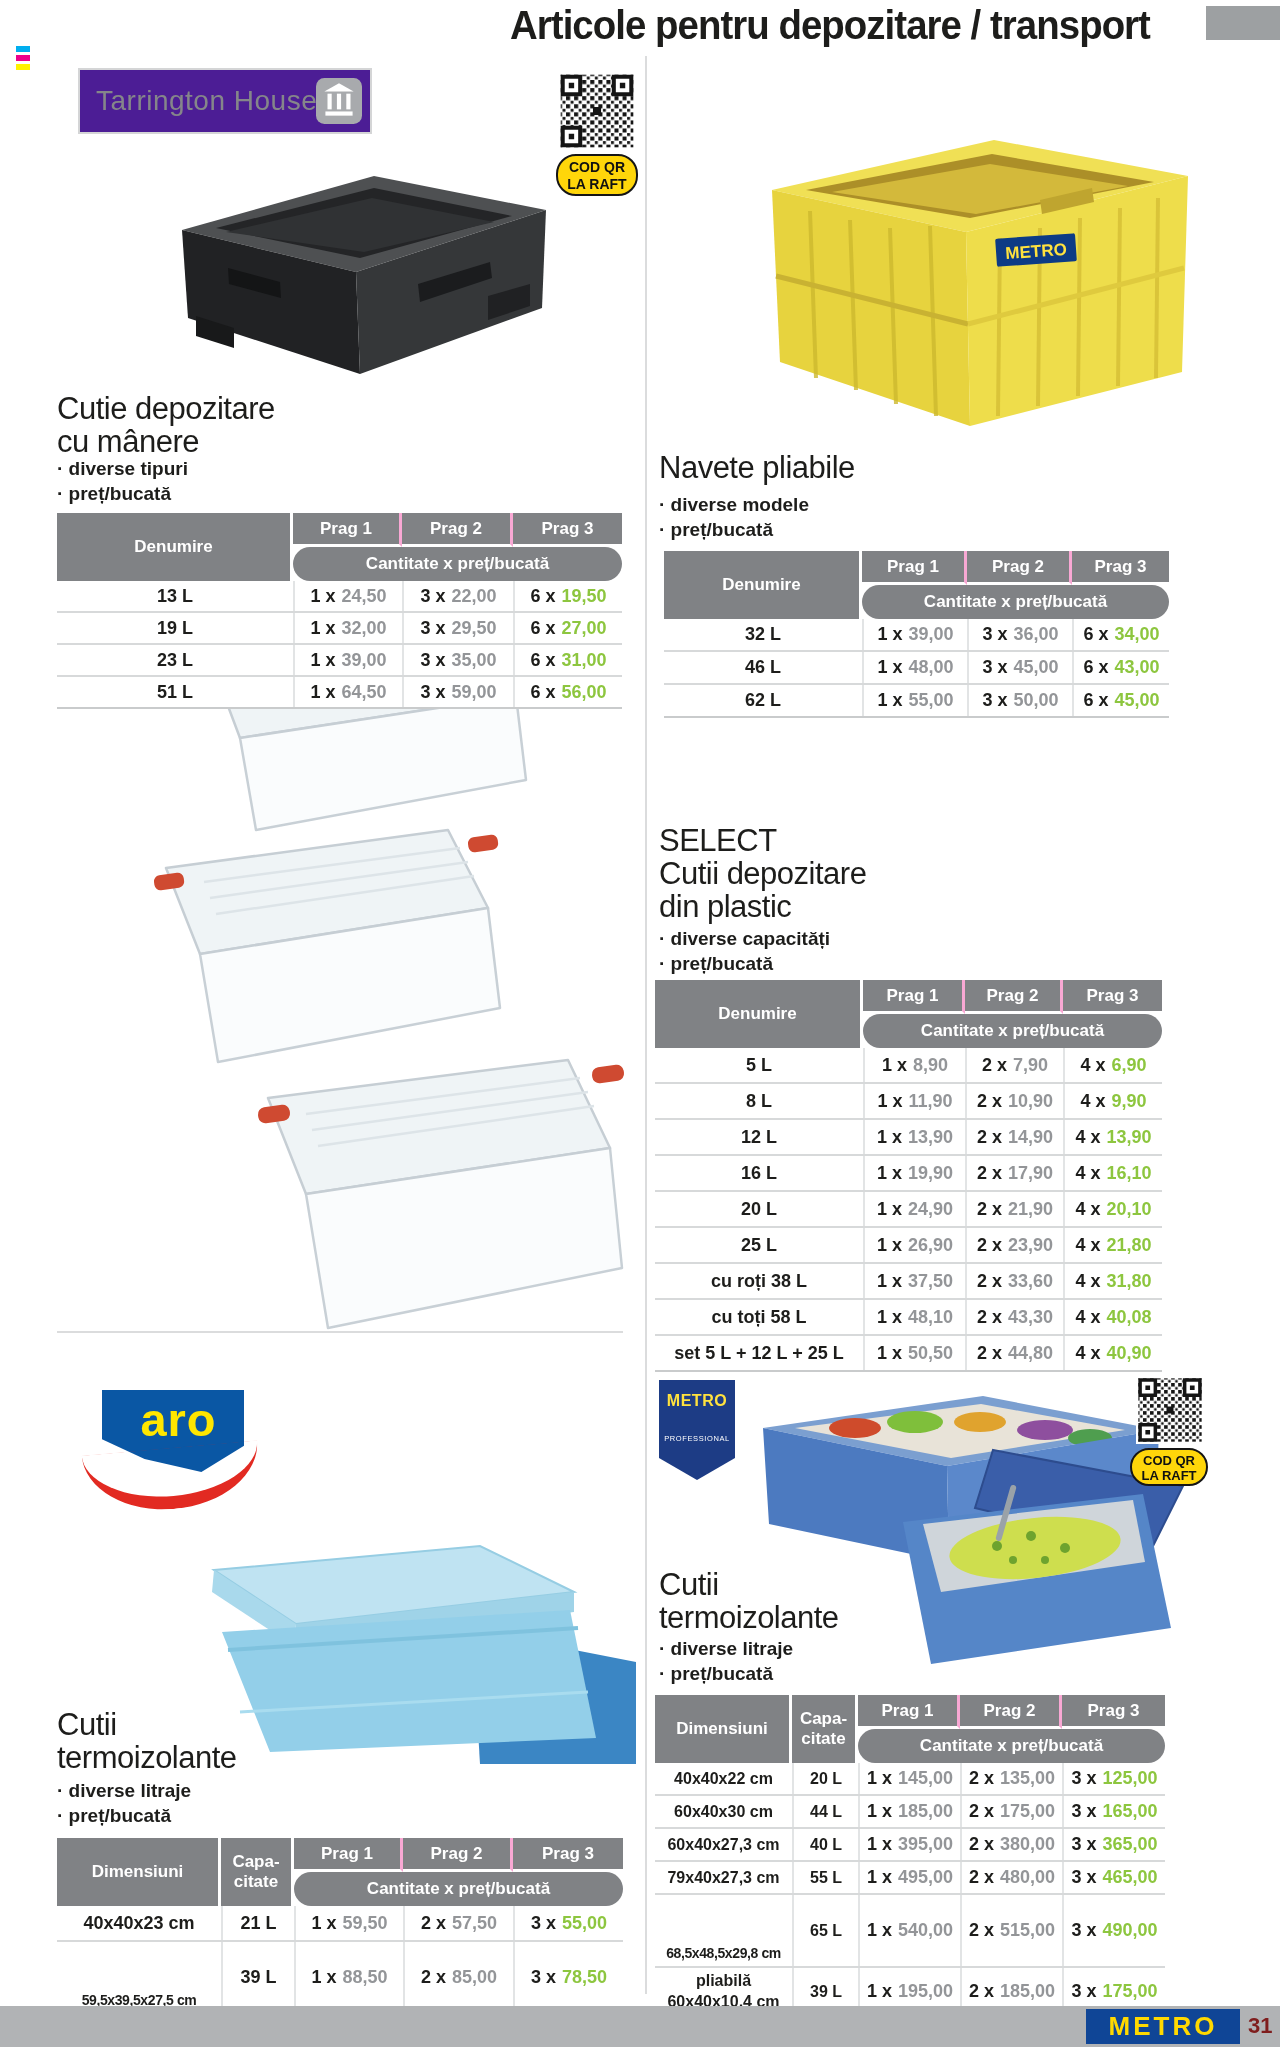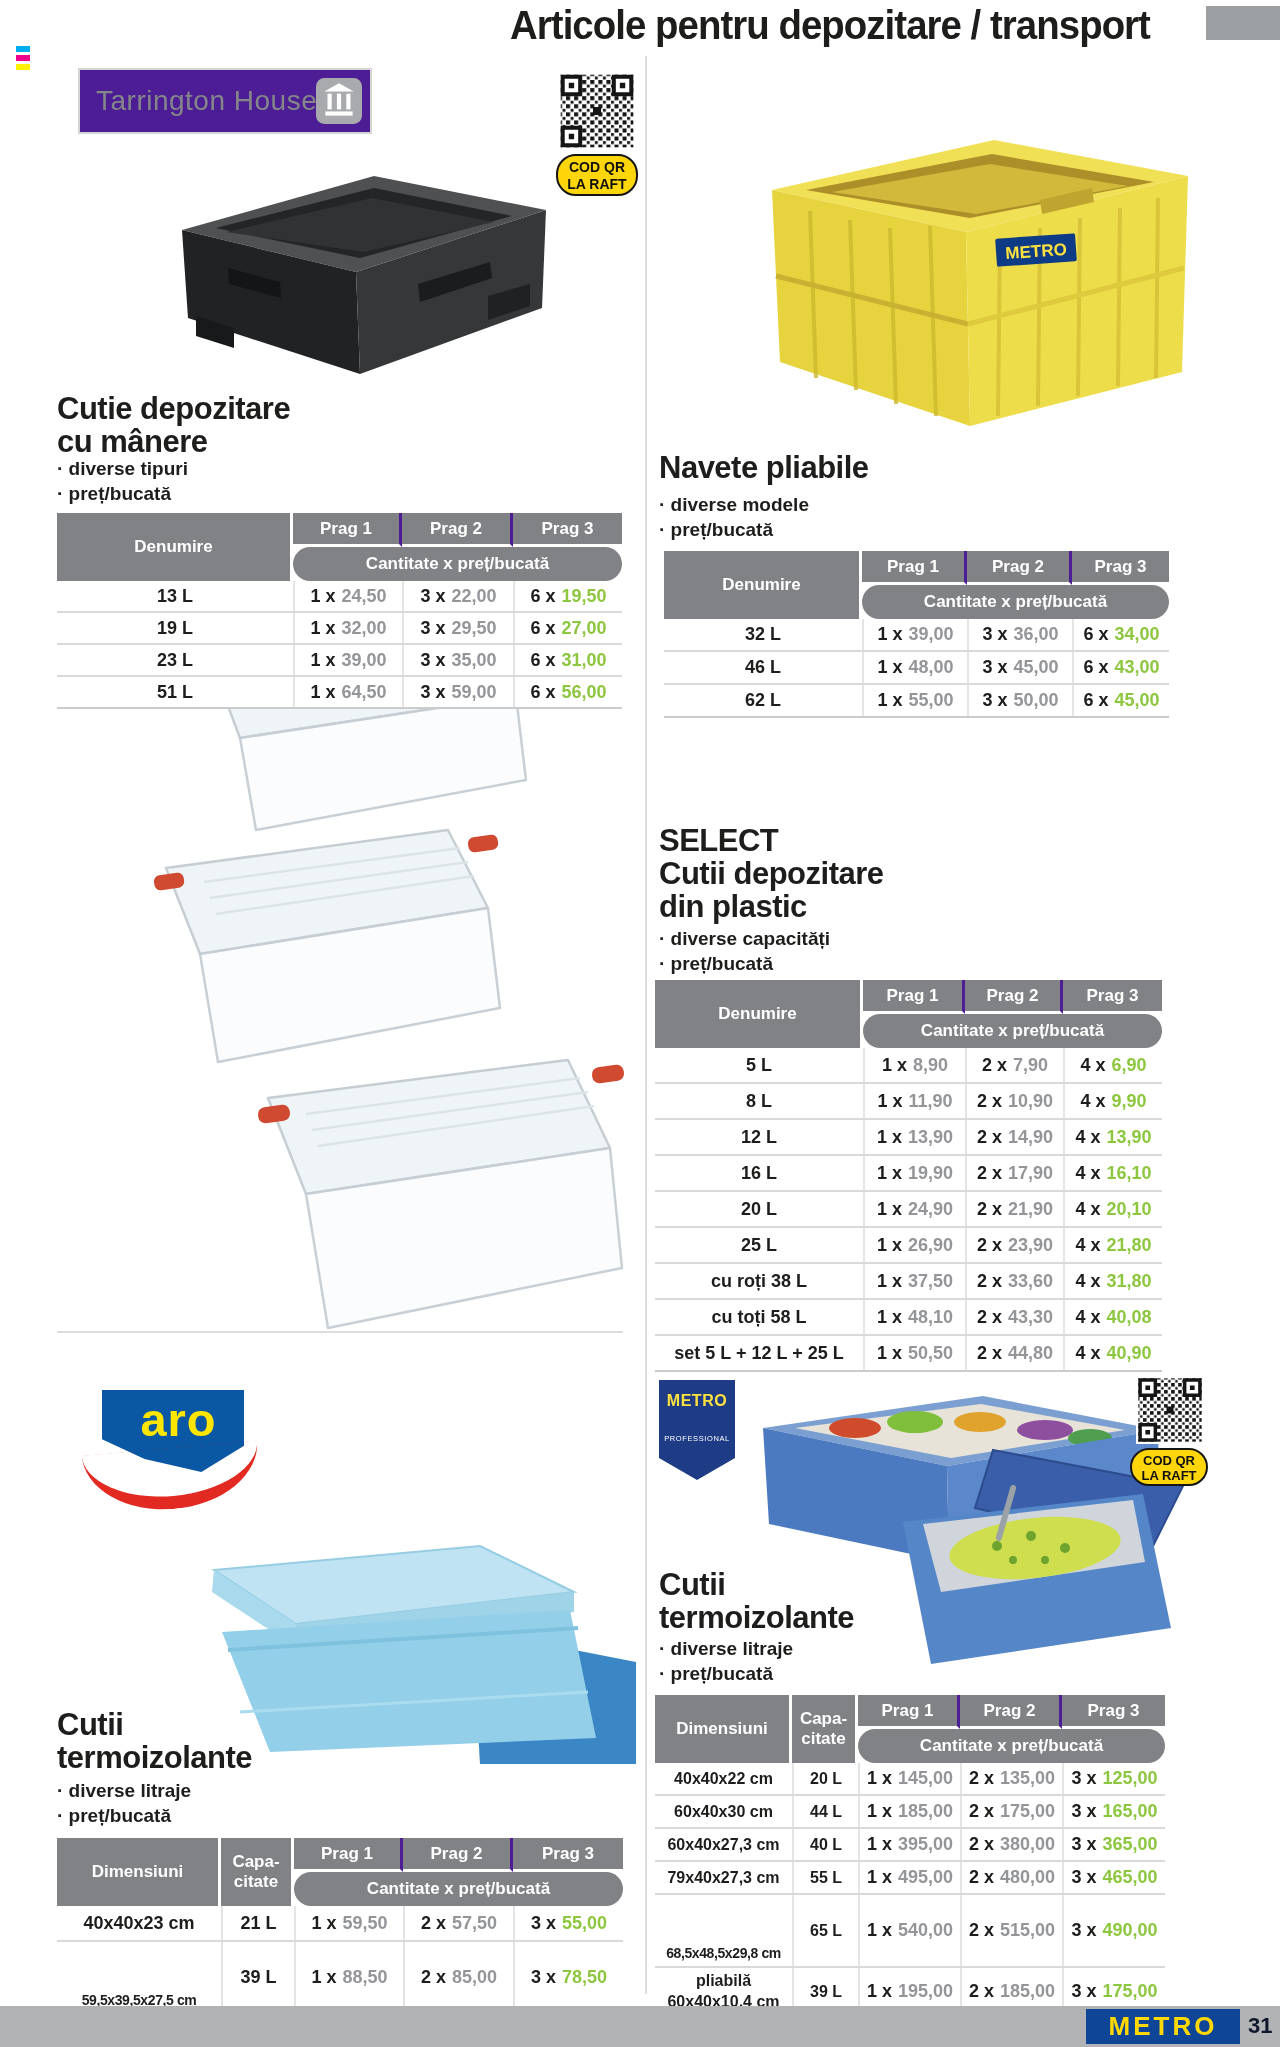--- a/index.html
+++ b/index.html
@@ -21,39 +21,39 @@
               display:flex;align-items:center;background:#4c1d95;}
   .tarrington .tname{padding-left:16px;font-size:28px;color:#85868a;letter-spacing:.5px;}
   .tarrington svg{position:absolute;right:8px;top:8px;}
 
   .qr-label{background:#ffd60a;border:2px solid #151515;border-radius:20px;text-align:center;
             font-weight:bold;color:#111;box-sizing:border-box;z-index:2;}
   .qr-label.big{left:556px;top:154px;width:82px;height:42px;font-size:14px;line-height:17px;padding-top:3px;}
   .qr-label.small{left:1130px;top:1448px;width:78px;height:38px;font-size:13px;line-height:15px;padding-top:3px;}
 
   
-  .sec-title{font-size:31px;line-height:33px;font-weight:bold;letter-spacing:-.5px;}
+  .sec-title{font-size:31px;line-height:33px;font-weight:normal;letter-spacing:-.5px;}
   .bullets{font-size:19px;line-height:25px;font-weight:bold;}
 
   
   .divider{background:#dbdcdd;}
 
   
   .table{z-index:2;}
   .thead{display:grid;grid-template-rows:34px 34px;}
   .t1 .thead,.t1 .tr{grid-template-columns:236px 109px 111px 109px;}
   .t2 .thead,.t2 .tr{grid-template-columns:198px 105px 105px 97px;}
   .t3 .thead,.t3 .tr{grid-template-columns:208px 102px 98px 99px;}
   .t4 .thead,.t4 .tr{grid-template-columns:164px 73px 109px 110px 110px;}
   .t5 .thead,.t5 .tr{grid-template-columns:137px 66px 102px 102px 103px;}
   .th{background:#808285;color:#fff;font-weight:bold;font-size:17px;
       display:flex;align-items:center;justify-content:center;text-align:center;box-sizing:border-box;}
   .h-name{grid-column:1;grid-row:1/3;border-right:3px solid #fff;}
   .h-cap{grid-column:2;grid-row:1/3;border-right:3px solid #fff;white-space:pre-line;line-height:20px;}
-  .h-p{grid-row:1;border-bottom:3px solid #fff;border-right:3px solid #4c1d95;}
+  .h-p{grid-row:1;border-bottom:3px solid #fff;border-right:3px solid #f9a8d4;}
   .c2{grid-column:2}.c3{grid-column:3}.c4{grid-column:4}.c5{grid-column:5}
   .hlast{border-right:0;}
   .h-cant{grid-row:2;grid-column:2/5;border-radius:17px;}
   .t4 .h-cant,.t5 .h-cant{grid-column:3/6;}
   .tbody{border-bottom:2px solid #c9cbcc;}
   .tr{display:grid;border-top:2px solid #d7d9da;background:#fff;}
   .tr:first-child{border-top:0;}
   .t1 .tr{min-height:30px}.t2 .tr{min-height:31px}.t3 .tr{min-height:34px}
   .t4 .tr{min-height:34px}.t5 .tr{min-height:31px}
   .td{display:flex;align-items:center;justify-content:center;gap:6px;padding:2px 3px;box-sizing:border-box;text-align:center;}
@@ -79,21 +79,21 @@
   .mpro{left:659px;top:1380px;width:76px;height:100px;background:#1d3c85;z-index:2;
         clip-path:polygon(0 0,100% 0,100% 78%,50% 100%,0 78%);text-align:center;}
   .mpro .m1{color:#ffe23e;font-weight:bold;font-size:16px;letter-spacing:.5px;margin-top:12px;}
   .mpro .m2{color:#fff;font-size:7.5px;letter-spacing:.6px;margin-top:24px;}
 
   
   .footer-bar{left:0;top:2006px;width:1280px;height:41px;background:#b1b3b5;z-index:2;}
   .footer-logo{position:absolute;left:1086px;top:3px;width:154px;height:35px;background:#0f4596;
                display:flex;align-items:center;justify-content:center;
                color:#ffd900;font-size:26px;font-weight:bold;letter-spacing:3px;}
-  .page-num{position:absolute;left:1248px;top:7px;font-size:22px;font-weight:bold;color:#0f172a;}
+  .page-num{position:absolute;left:1248px;top:7px;font-size:22px;font-weight:bold;color:#7f1d1d;}
 </style>
 </head>
 <body>
 
 <div class="page">
 
   <svg width="0" height="0" style="position:absolute" aria-hidden="true">
     <defs>
       <pattern id="qrp" width="3" height="3" patternUnits="userSpaceOnUse">
         <rect width="3" height="3" fill="#fff"></rect>

